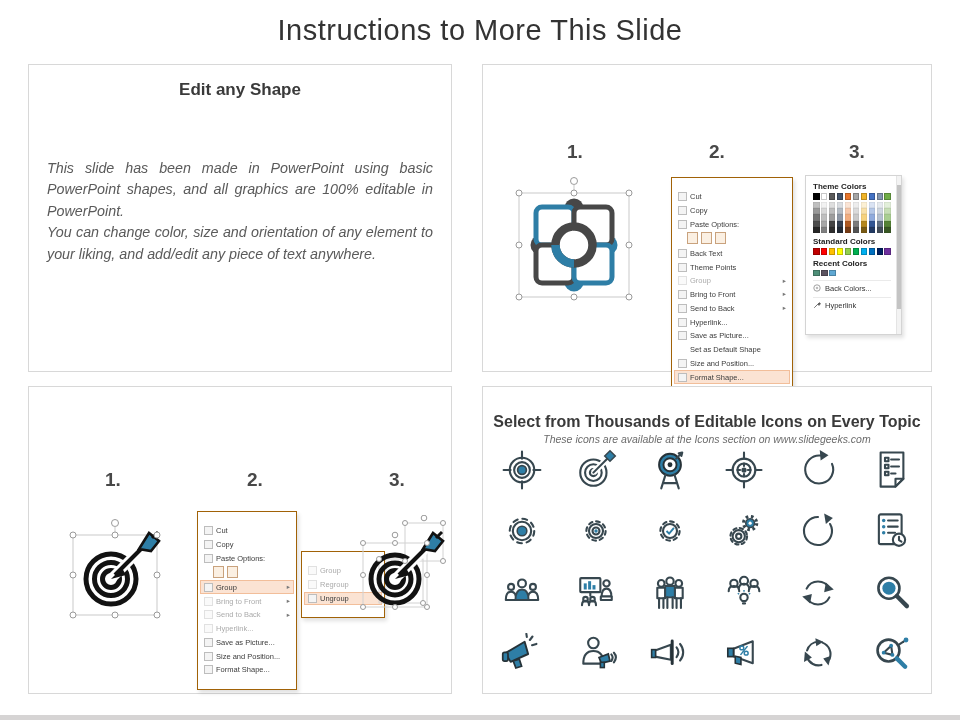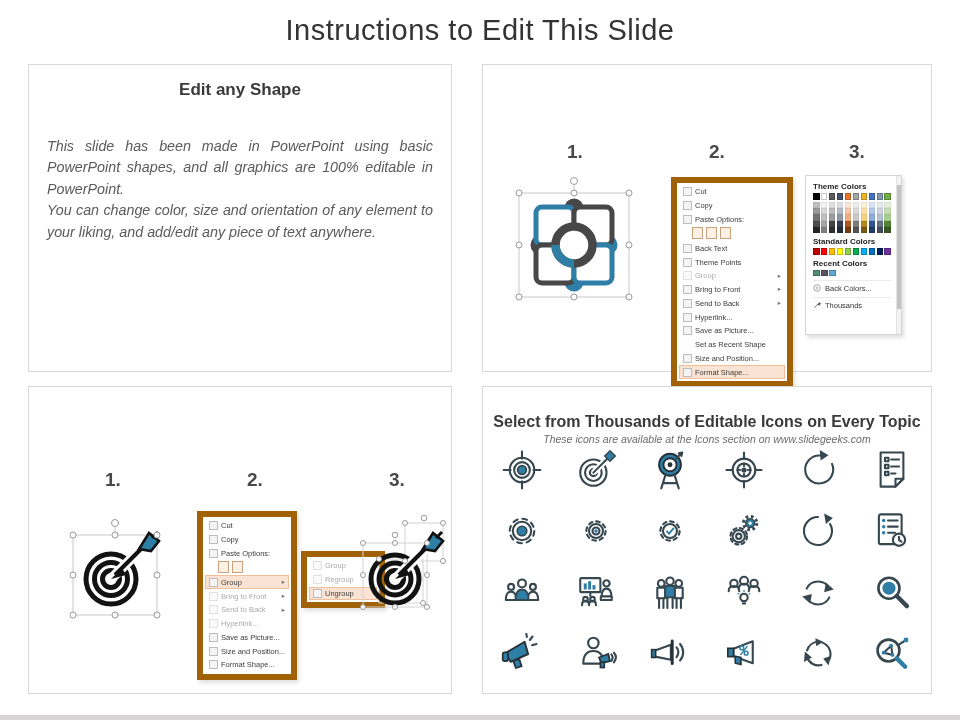--- a/index.html
+++ b/index.html
@@ -8,26 +8,26 @@
   .slide-title{position:absolute;top:14px;left:0;width:100%;text-align:center;
          font-size:29px;color:#333;letter-spacing:.5px;}
   .panel{position:absolute;background:#fff;border:1px solid #D8D8D8;box-sizing:border-box;}
   #p-tl{left:28px;top:64px;width:424px;height:308px;}
   #p-tr{left:482px;top:64px;width:450px;height:308px;}
   #p-bl{left:28px;top:386px;width:424px;height:308px;}
   #p-br{left:482px;top:386px;width:450px;height:308px;}
   .panel-title{text-align:center;font-weight:bold;font-size:17px;color:#3A3A3A;margin:15px 10px 0;}
   .body-text{font-style:italic;color:#5A5A5A;font-size:14.3px;line-height:1.5;
          text-align:justify;margin:0 18px;}
-  .bt1{margin-top:36px;} .bt2{}
+  .bt1{margin-top:58px;} .bt2{}
   .step-num{position:absolute;font-size:19px;font-weight:bold;color:#484848;}
   .abs{position:absolute;}
   
-  .menu{position:absolute;background:#fff;border:6px solid #a16207;
-        box-shadow:2px 3px 4px rgba(0,0,0,.12);padding:2px 2px;font-size:7.5px;color:#3c3c3c;
+  .menu{position:absolute;background:#fff;border:1px solid #a16207;
+        box-shadow:2px 3px 4px rgba(0,0,0,.12);padding:12px 2px;font-size:7.5px;color:#3c3c3c;
         box-sizing:border-box;}
   .menu-item{display:flex;align-items:center;gap:3px;padding:1.4px 3px;border:1px solid transparent;}
   .mi-icon{width:7px;height:7px;border:1px solid #BDBDBD;background:#F4F4F4;flex:0 0 auto;}
   .menu-item.disabled{color:#ABABAB;}
   .menu-item.disabled .mi-icon{opacity:.45;}
   .menu-item.highlighted{background:#FBE3D3;border-color:#F2BE9A;}
   .mi-arrow{margin-left:auto;font-size:6.5px;color:#7a7a7a;line-height:1;}
   .mi-label{white-space:nowrap;}
   .paste-row{display:flex;gap:3px;padding:1px 3px 2px 13px;}
   .paste-chip{width:9px;height:10px;border:1px solid #C9A27D;background:#FBF0E3;}
@@ -55,21 +55,21 @@
   .s{stroke:#37474F;stroke-width:2.4;fill:none;stroke-linecap:round;stroke-linejoin:round;}
   .sf{fill:#fff;}
   .t{fill:#2E7EA6;}
   .ts{stroke:#2E7EA6;}
   .df{fill:#37474F;}
 </style>
 </head>
 <body>
 
 <div id="stage">
-  <div class="slide-title">Instructions to Edit This Slide</div>
+  <div class="slide-title">Instructions to More This Slide</div>
 
   <div class="panel" id="p-tl">
     <div class="panel-title">Edit any Shape</div>
     <p class="body-text bt1">This slide has been made in PowerPoint using basic PowerPoint shapes, and all graphics are 100% editable in PowerPoint.</p>
     <p class="body-text bt2">You can change color, size and orientation of any element to your liking, and add/edit any piece of text anywhere.</p>
   </div>
 
   <div class="panel" id="p-tr">
     <div class="step-num" style="left:84px;top:76px;">1.</div>
     <div class="step-num" style="left:226px;top:76px;">2.</div>
@@ -149,21 +149,21 @@
         <div class="menu-item">
           <span class="mi-icon"></span>
           <span class="mi-label">Hyperlink...</span>
         </div>
         <div class="menu-item">
           <span class="mi-icon"></span>
           <span class="mi-label">Save as Picture...</span>
         </div>
         <div class="menu-item">
           <span class="mi-icon" style="visibility: hidden;"></span>
-          <span class="mi-label">Set as Recent Shape</span>
+          <span class="mi-label">Set as Default Shape</span>
         </div>
         <div class="menu-item">
           <span class="mi-icon"></span>
           <span class="mi-label">Size and Position...</span>
         </div>
         <div class="menu-item highlighted">
           <span class="mi-icon"></span>
           <span class="mi-label">Format Shape...</span>
         </div>
       </div>
@@ -271,21 +271,21 @@
         <svg class="cp-ic" viewBox="0 0 10 10">
           <circle cx="5" cy="5" r="4" fill="none" stroke="#8a8a8a" stroke-width="1"></circle>
           <circle cx="5" cy="5" r="1.6" fill="#bbb"></circle>
         </svg>
         <span>Back Colors...</span>
       </div>
       <div class="cp-item">
         <svg class="cp-ic" viewBox="0 0 10 10">
           <path d="M1.5 8.5 L6 4 M6 4 l1.5-1.5 a1 1 0 0 1 1.4 1.4 L7.5 5.5 Z" fill="#555" stroke="#555" stroke-width="1"></path>
         </svg>
-        <span>Thousands</span>
+        <span>Hyperlink</span>
       </div>
       <div class="cp-scroll">
           <div class="cp-thumb"></div>
         </div>
     </div>
   </div>
 
   <div class="panel" id="p-bl">
     <div class="step-num" style="left:76px;top:82px;">1.</div>
     <div class="step-num" style="left:218px;top:82px;">2.</div>

